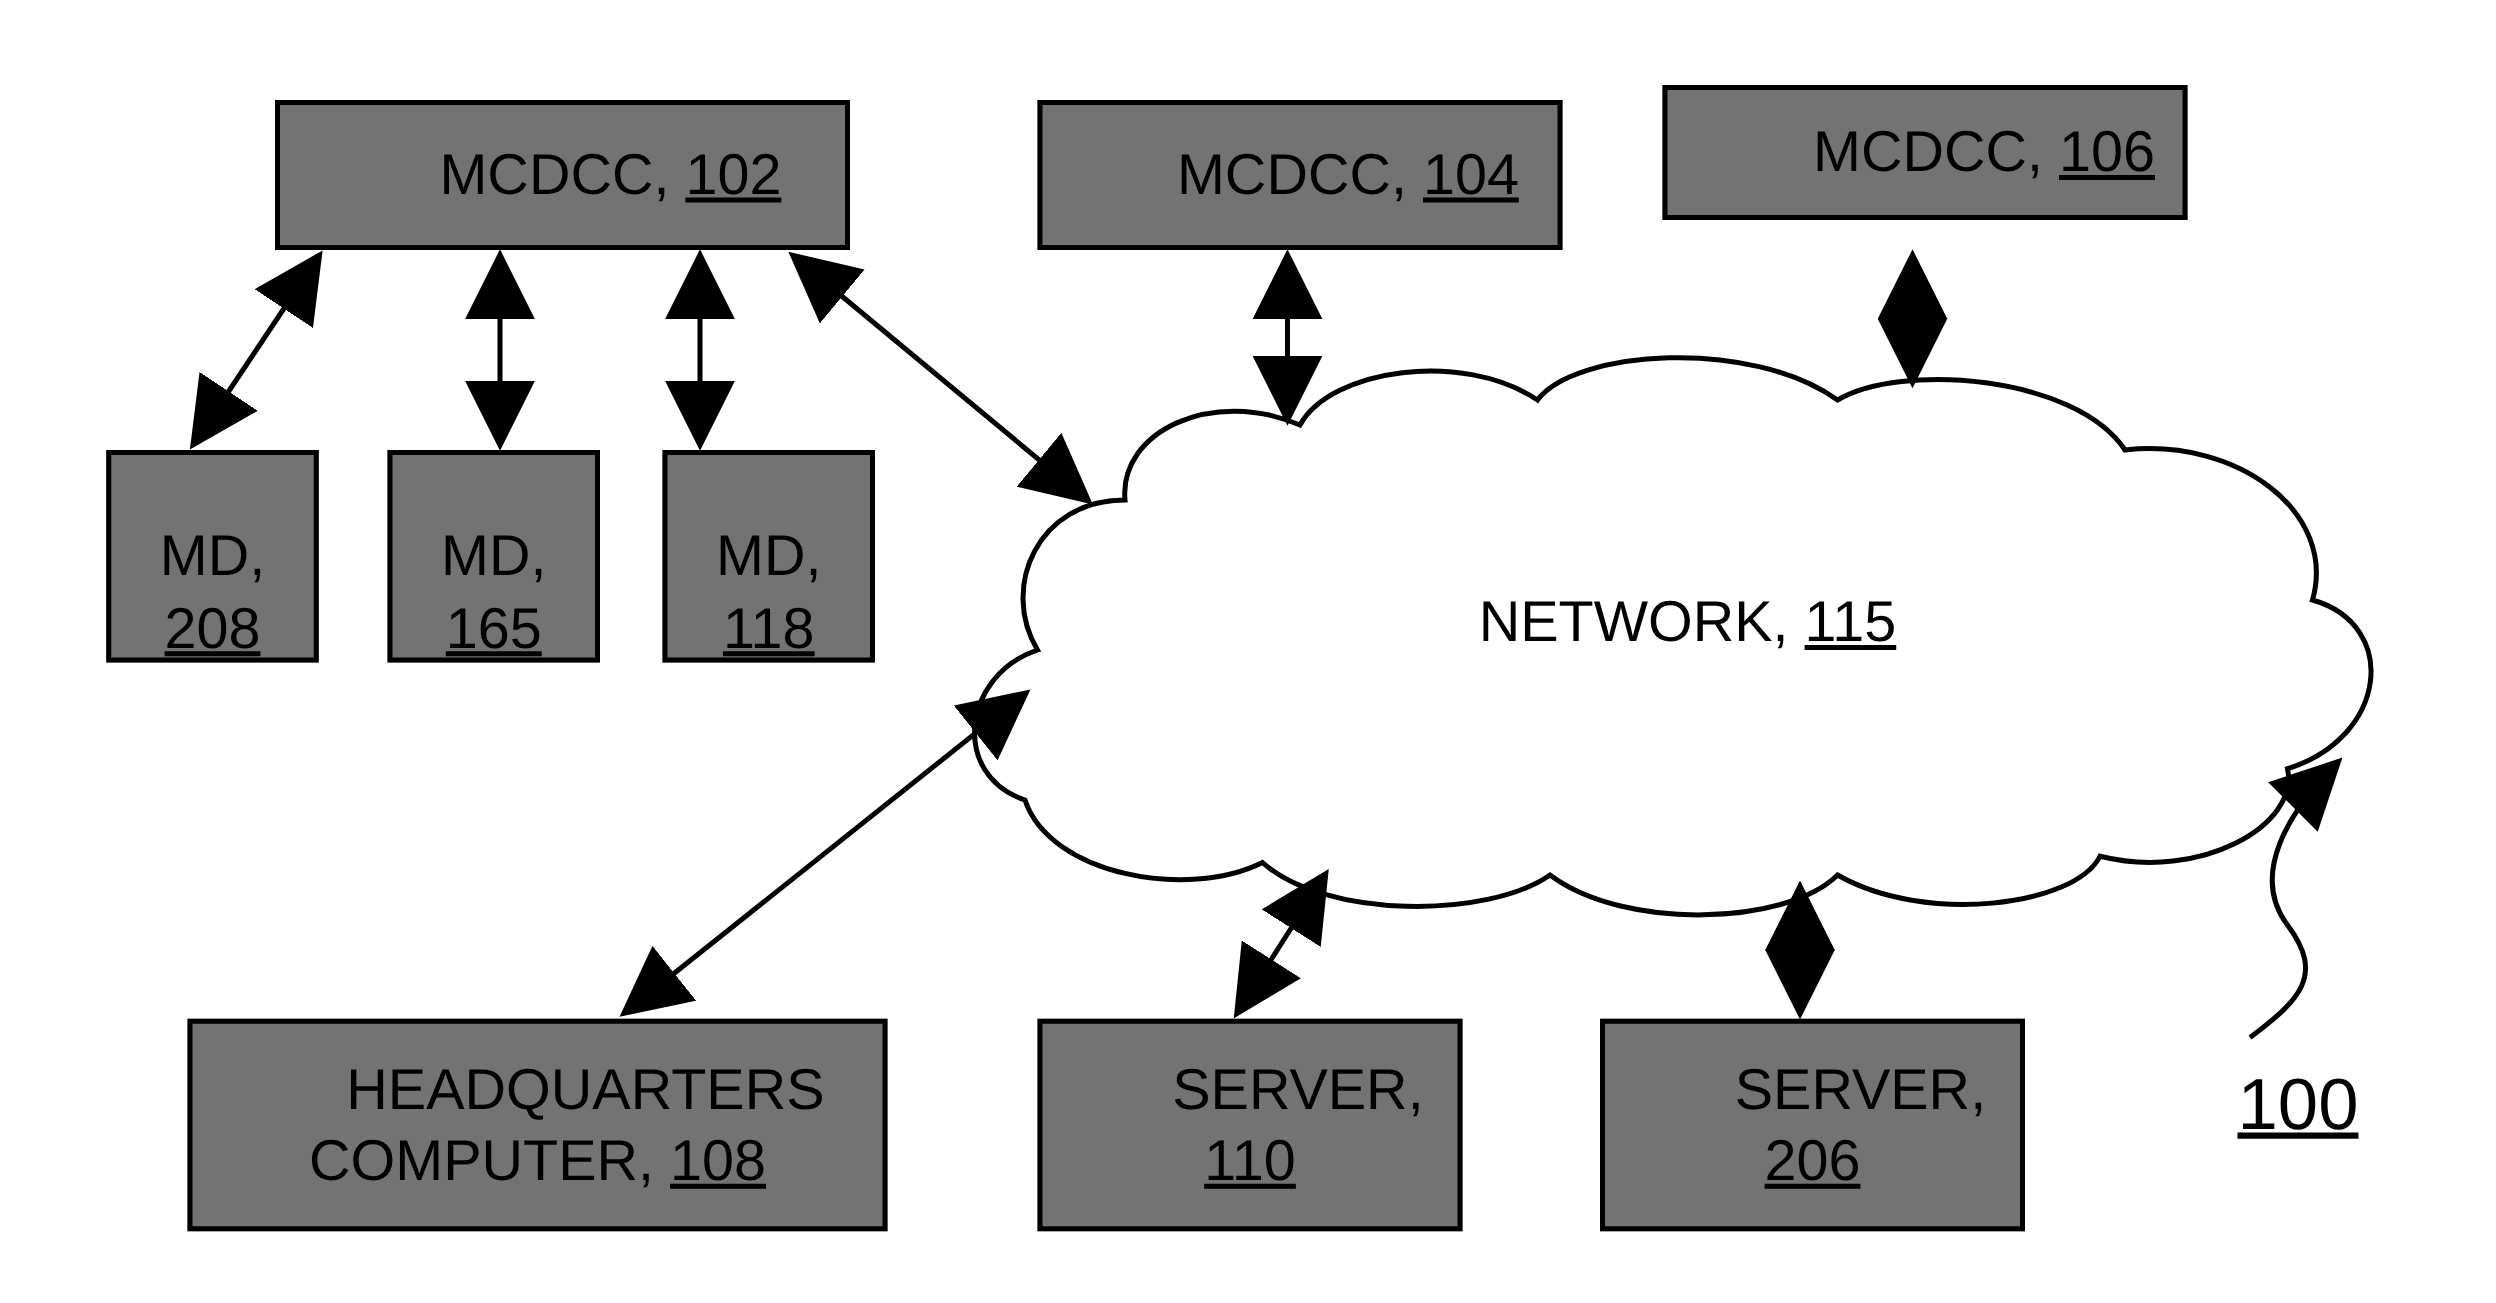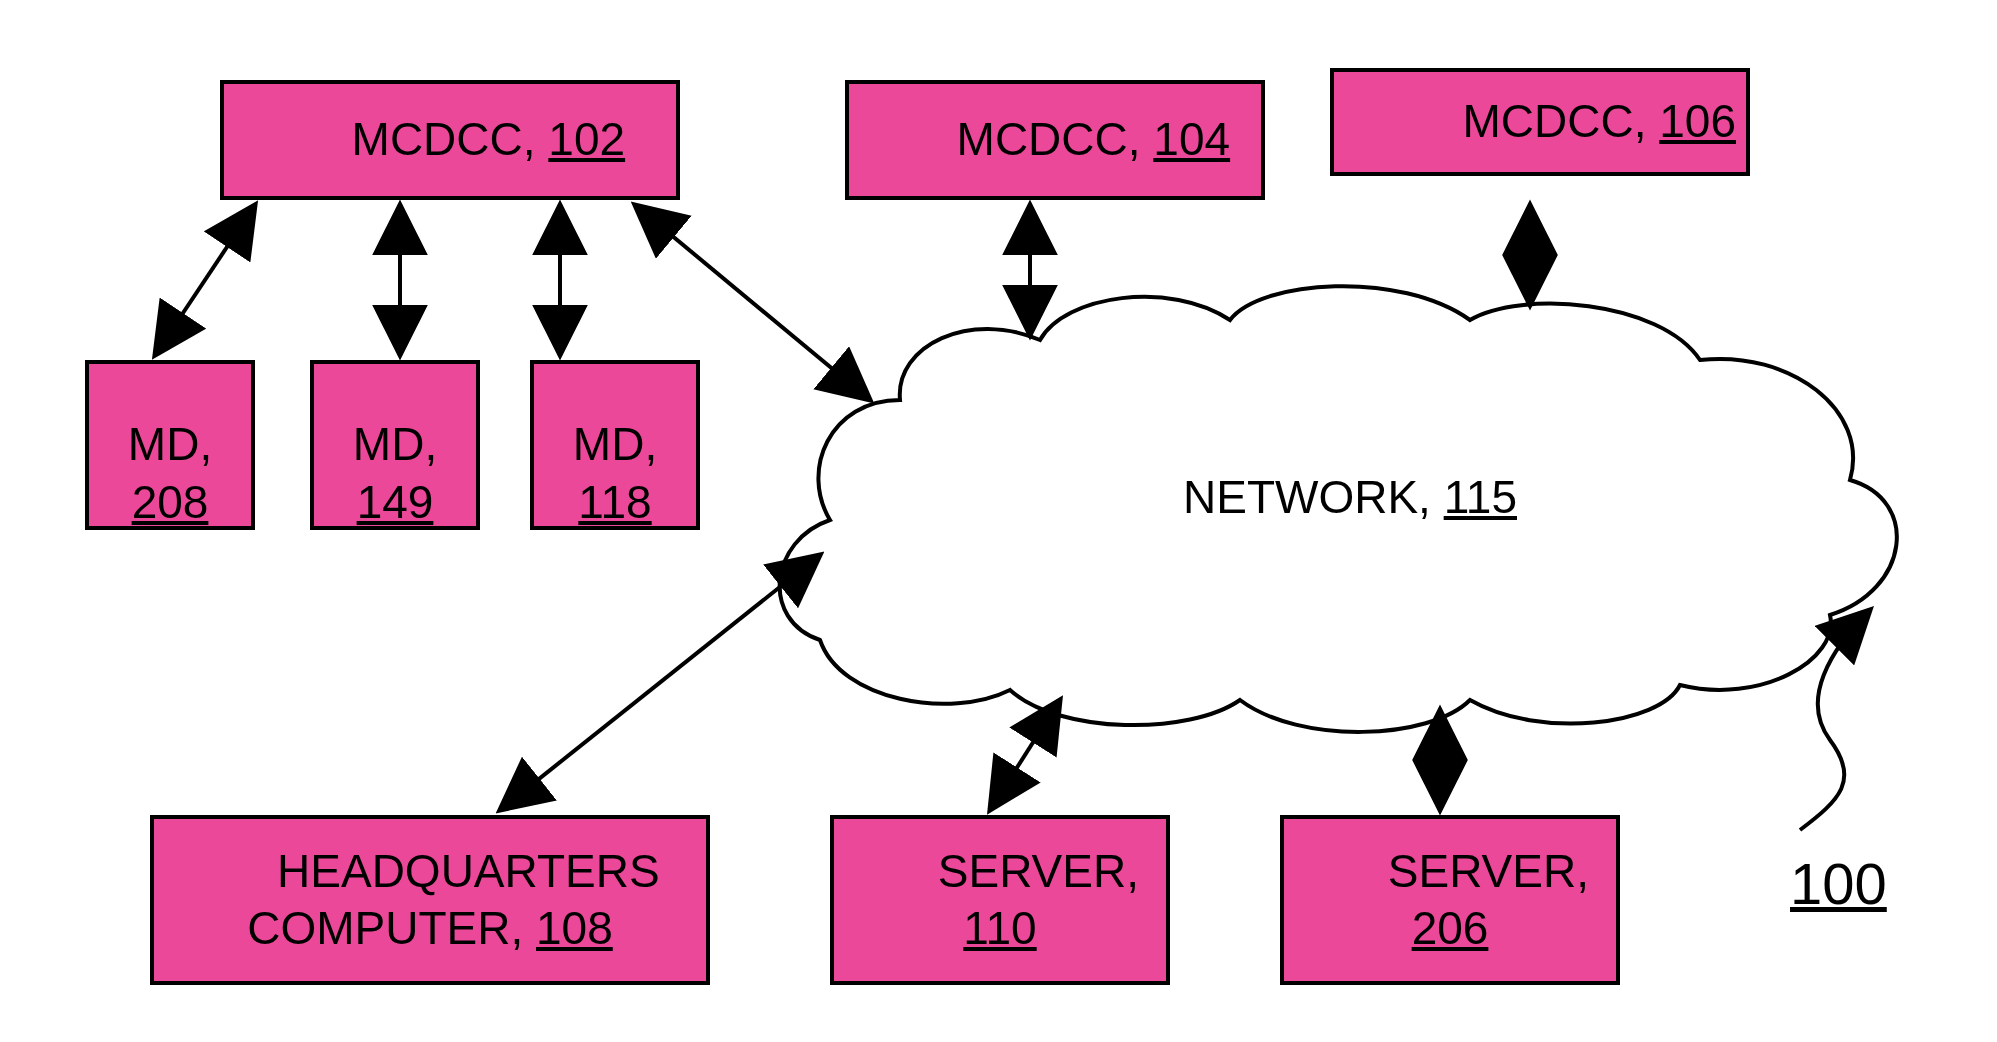--- a/index.html
+++ b/index.html
@@ -10,29 +10,29 @@
   }
   .canvas {
     position: relative;
     width: 1997px;
     height: 1042px;
     background: #ffffff;
   }
   .node {
     position: absolute;
     border: 4px solid #000;
-    background: #ec4899;
+    background: #737373;
     box-sizing: border-box;
     display: flex;
     align-items: center;
     justify-content: center;
     text-align: center;
     font-size: 46px;
     line-height: 1.25;
-    padding: 10px 10px;
+    padding: 10px 22px;
   }
   .node .label {
     white-space: pre-wrap;
   }
   .ref-underline {
     text-decoration: underline;
   }
   .cloud-label {
     position: absolute;
     font-size: 46px;
@@ -104,41 +104,41 @@
              C 1830 650, 1800 700, 1830 740
              C 1860 780, 1840 800, 1800 830" fill="none" stroke="#000" stroke-width="4" marker-start="url(#arrowStart)"></path>
   </svg>
 
   <div class="node" style="left:220px; top:80px; width:460px; height:120px;">
     <span class="label">
       <span>MCDCC</span>, <span class="ref-underline">102</span>
     </span>
   </div>
 
-  <div class="node" style="left:830px; top:80px; width:420px; height:120px;margin-left:15px;">
+  <div class="node" style="left:830px; top:80px; width:420px; height:120px;">
     <span class="label">
       <span>MCDCC</span>, <span class="ref-underline">104</span>
     </span>
   </div>
 
   <div class="node" style="left:1330px; top:68px; width:420px; height:108px;justify-content:flex-end;">
     <span class="label">
       <span>MCDCC</span>, <span class="ref-underline">106</span>
     </span>
   </div>
 
   <div class="node" style="left:85px; top:360px; width:170px; height:170px;">
     <span class="label">
       <span>MD</span>,<br><span class="ref-underline">208</span>
     </span>
   </div>
 
   <div class="node" style="left:310px; top:360px; width:170px; height:170px;">
     <span class="label">
-      <span>MD</span>,<br><span class="ref-underline">149</span>
+      <span>MD</span>,<br><span class="ref-underline">165</span>
     </span>
   </div>
 
   <div class="node" style="left:530px; top:360px; width:170px; height:170px;">
     <span class="label">
       <span>MD</span>,<br><span class="ref-underline">118</span>
     </span>
   </div>
 
   <div class="cloud-label" style="left:1100px; top:470px; width:500px;">

